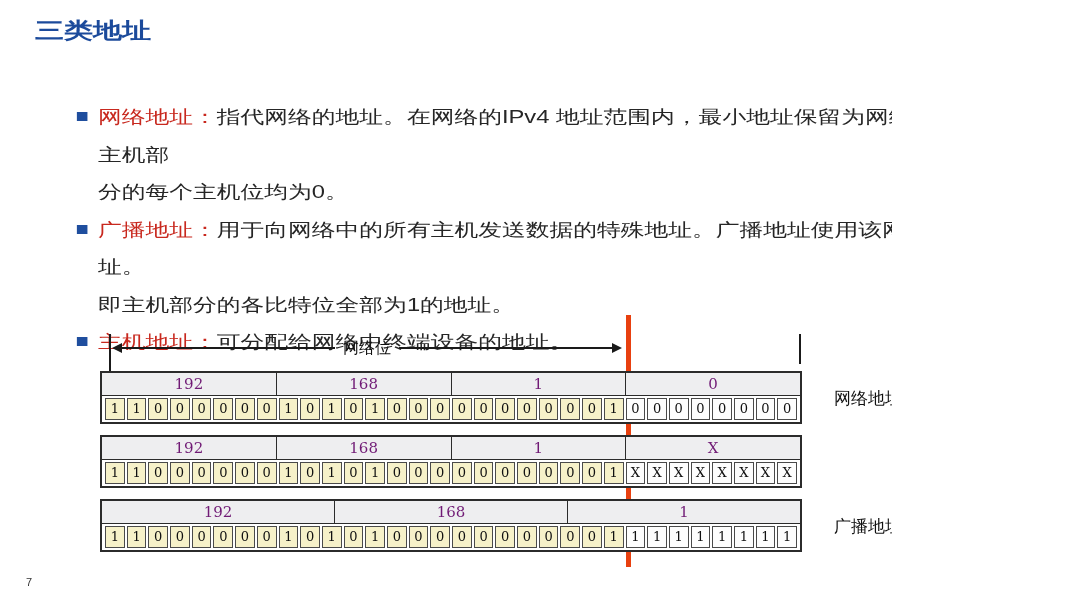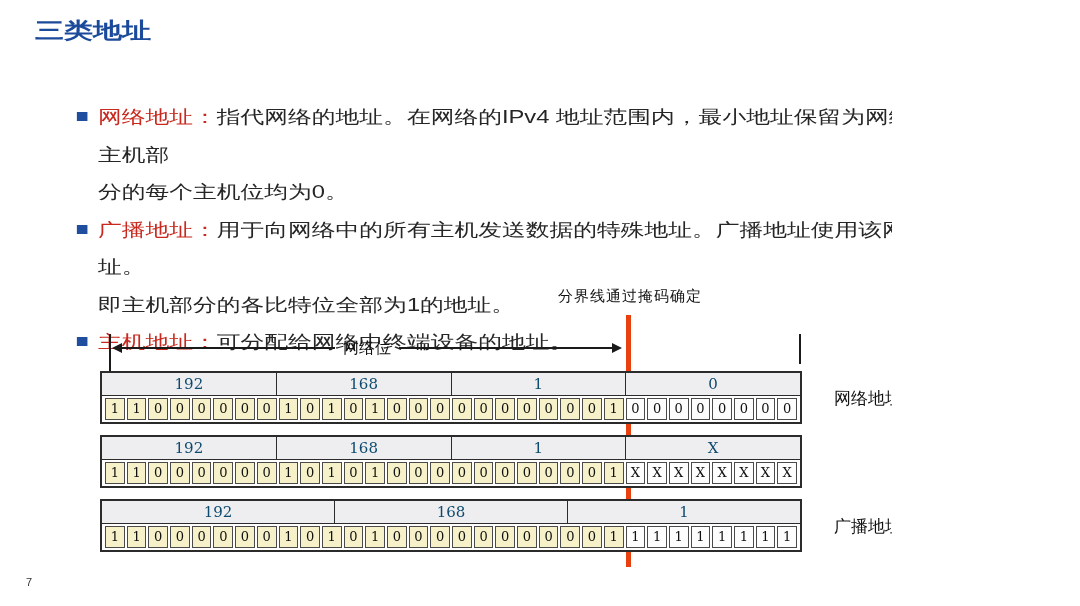--- a/index.html
+++ b/index.html
@@ -34,21 +34,21 @@
   .ah-left{border-right:10px solid #1a1a1a;}
   .ah-right{border-left:10px solid #1a1a1a;}
   .arrow-label{padding:0 8px;font-family:"DejaVu Serif","Liberation Serif",serif;
                font-size:16px;color:#111;white-space:nowrap;}
 
   
   .rows-stack{position:absolute;left:100px;top:371px;width:702px;}
   .addr-row{position:relative;border:2px solid #2b2b2b;margin-bottom:11px;background:#fff;}
   .octet-header{display:flex;border-bottom:1px solid #2b2b2b;}
   .octet{flex:1;text-align:center;font-family:"DejaVu Serif","Liberation Serif",serif;
-         font-size:15px;line-height:22px;background:#EEEEF0;border-right:1px solid #2b2b2b;color:#0c4a6e;}
+         font-size:15px;line-height:22px;background:#EEEEF0;border-right:1px solid #2b2b2b;color:#701a75;}
   .octet:last-child{border-right:none;}
   .bit-strip{display:flex;padding:2px;background:#fff;}
   .bit{flex:1;margin:0 1px;border:1px solid #4a4a4a;text-align:center;
        font-family:"DejaVu Serif","Liberation Serif",serif;font-size:13px;line-height:20px;
        color:#111;background:#FDFDFD;}
   .bit.net{background:#F6F1C9;}
   .row-label{position:absolute;left:716px;top:50%;transform:translateY(-50%);white-space:nowrap;
              font-family:"DejaVu Serif","Liberation Serif",serif;font-size:17px;color:#111;margin-left:16px;}
 
   .page-number{position:absolute;left:26px;top:576px;font-size:11px;color:#333;}
@@ -61,21 +61,20 @@
   <div class="title">三类地址</div>
 
   <div class="bullets">
       <div class="bullet-item"><span class="bullet-marker"></span><span class="bullet-label">网络地址：</span><span class="bullet-text">指代网络的地址。在网络的IPv4 地址范围内，最小地址保留为网络地址。此地址的主机部
 分的每个主机位均为0。</span></div>
       <div class="bullet-item"><span class="bullet-marker"></span><span class="bullet-label">广播地址：</span><span class="bullet-text">用于向网络中的所有主机发送数据的特殊地址。广播地址使用该网络范围内的最大地址。
 即主机部分的各比特位全部为1的地址。</span></div>
       <div class="bullet-item"><span class="bullet-marker"></span><span class="bullet-label">主机地址：</span><span class="bullet-text">可分配给网络中终端设备的地址。</span></div>
     </div>
 
-  <div class="caption">分界线通过掩码确定</div>
   <div class="divider-line"></div>
 
   <div class="tick tick-left"></div>
   <div class="tick tick-right"></div>
 
   <div class="arrow arrow-net">
     <span class="ah ah-left"></span>
     <span class="line"></span>
     <span class="arrow-label">网络位</span>
     <span class="line"></span>

